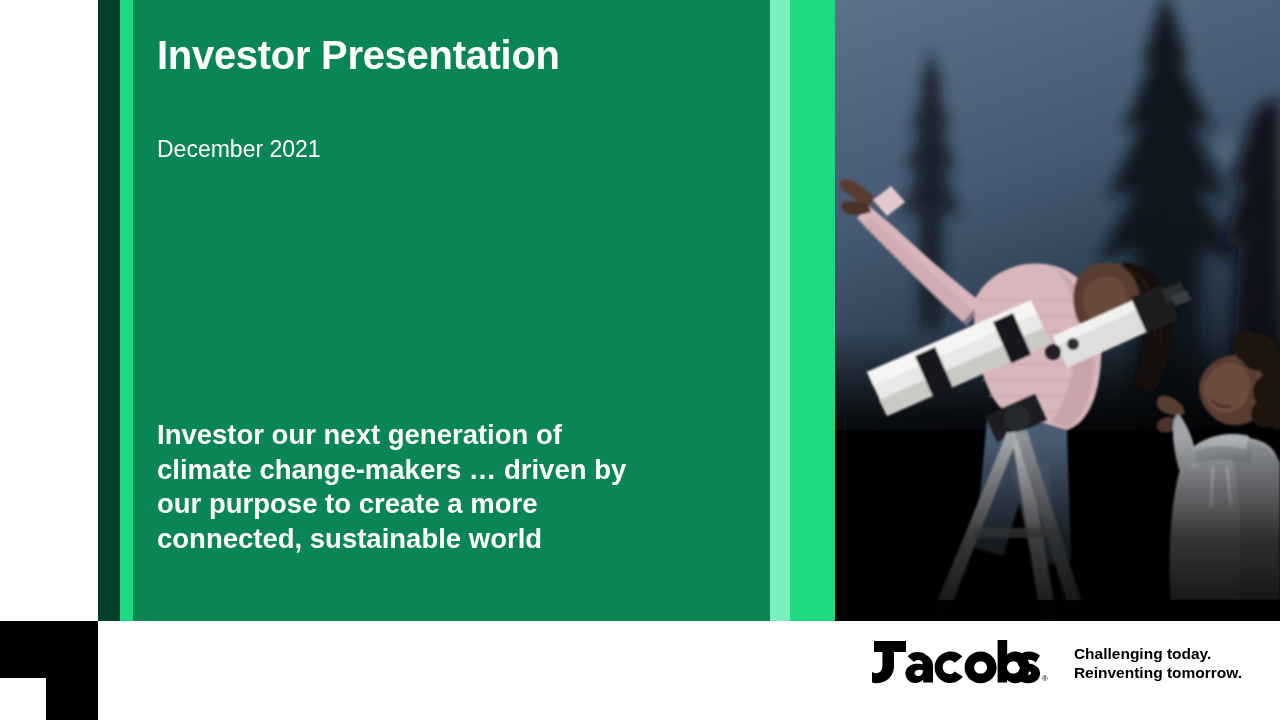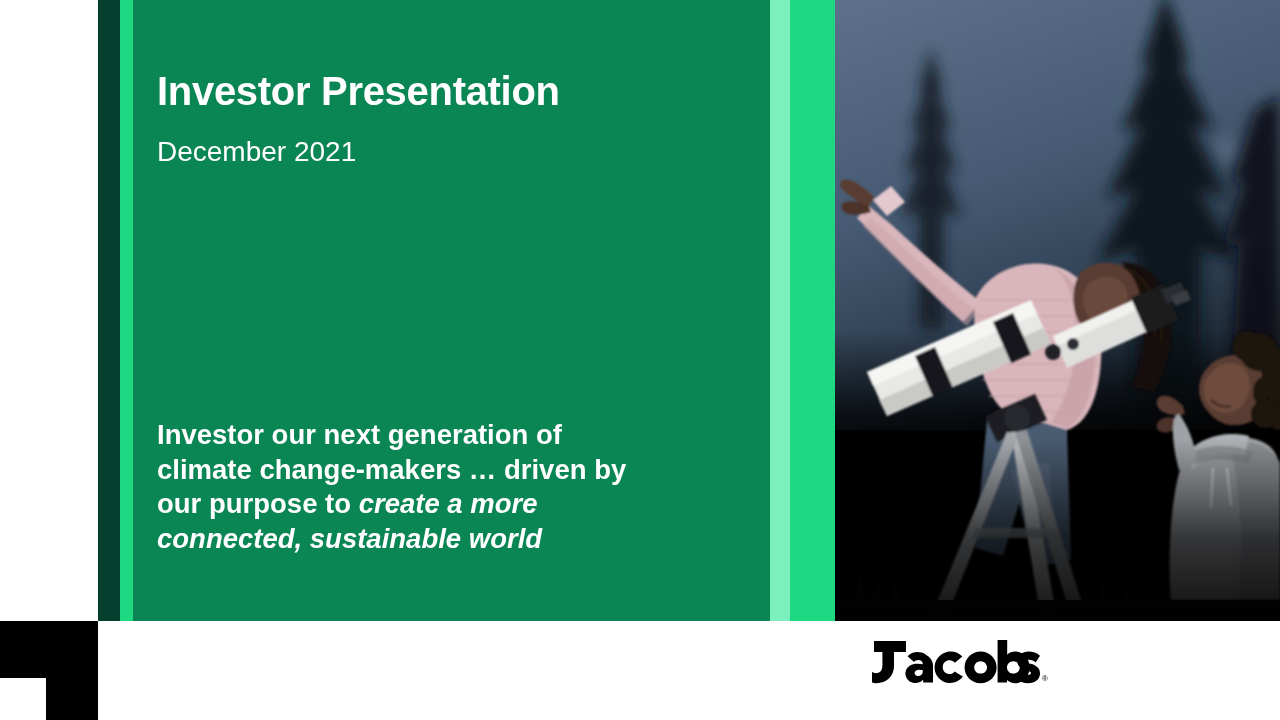--- a/index.html
+++ b/index.html
@@ -35,40 +35,39 @@
   #bar-mint   { position:absolute; left:770px; top:0; width:20px; height:621px; background:#7BF0BE; }
   #bar-bright2{ position:absolute; left:790px; top:0; width:45px; height:621px; background:#1ED882; }
 
   
   #title {
     position:absolute;
     left:157px; top:33px;
     font-size:40px; font-weight:bold;
     color:#ffffff; letter-spacing:-0.3px;
     white-space:nowrap;
-    margin-top:36px;
   }
 
   #date {
     position:absolute;
     left:157px; top:136px;
-    font-size:28px; font-weight:normal;
+    font-size:23px; font-weight:normal;
     color:#ffffff;
     white-space:nowrap;
   }
 
   #tagline {
     position:absolute;
     left:157px; top:418px;
     width:500px;
     font-size:27.5px; font-weight:bold;
     line-height:34.5px;
     color:#ffffff;
   }
-  #tagline .em { font-style:italic; }
+  #tagline .em { }
 
   
   #photo {
     position:absolute;
     left:835px; top:0;
     width:445px; height:621px;
     overflow:hidden;
     background:#000000;
   }
   #photo svg { display:block; width:445px; height:621px; }
@@ -351,15 +350,19 @@
                    C154.4 20.4 155.6 19.8 157.2 19.8 C159.6 19.8 162 20.8 163.6 22.4
                    L168 15.8 C164.8 13 160.8 11.6 156.6 11.6 C150.2 11.6 145.4 15.2 145.4 21.2
                    C145.4 26.6 149.6 29 154.4 30.4 C157 31.2 159 31.7 159 33
                    C159 34.2 157.6 34.9 155.6 34.9 C152.6 34.9 149.8 33.6 147.8 31.4 L143.4 38.2
                    C147 41.6 151.4 43.2 156.2 43.2 C163 43.2 168 39.4 168 33.2 Z"></path>
         </g>
       </svg>
       <span id="reg">®</span>
     </div>
 
+    <div id="logo-tagline">
+      <div>Challenging today.</div>
+      <div>Reinventing tomorrow.</div>
+    </div>
   </div>
 
 </div>
 
 </body></html>

